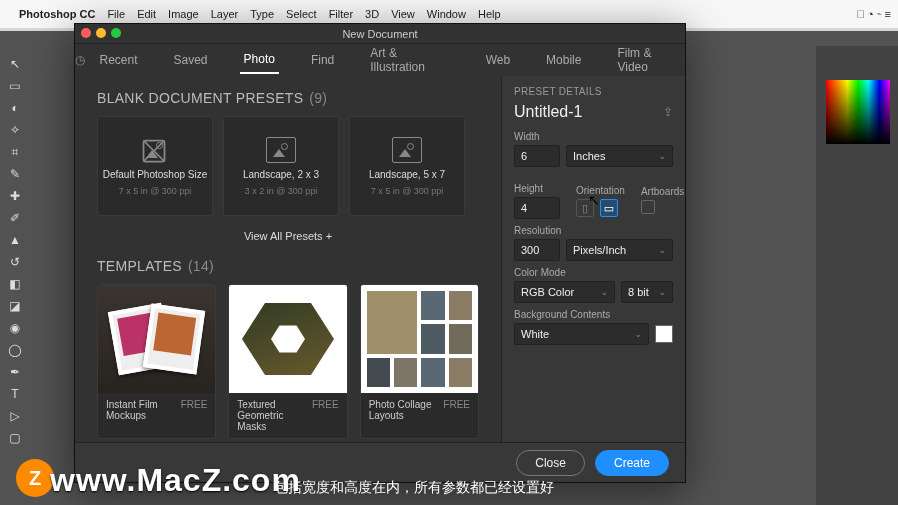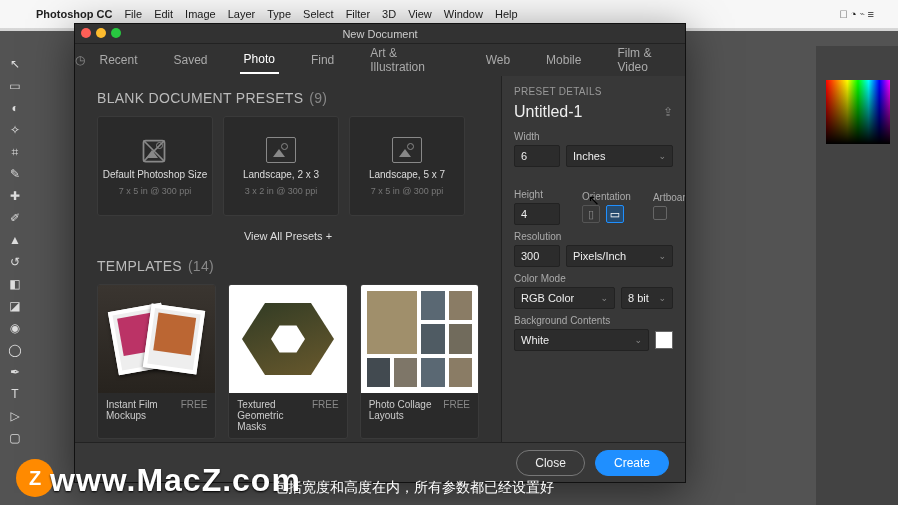--- a/index.html
+++ b/index.html
@@ -1,19 +1,19 @@
 <!DOCTYPE html>
 <html><head>
 <meta charset="utf-8">
 <style>
 * { margin: 0; padding: 0; box-sizing: border-box; font-family: -apple-system, "Segoe UI", Helvetica, Arial, sans-serif; }
 body { width: 898px; height: 505px; background: #323232; color: #ccc; font-size: 11px; overflow: hidden; position: relative; }
 
 
-.menubar { height: 28px; background: #f7f7f7; color: #222; display: flex; align-items: center; padding: 0 24px; gap: 12px; font-size: 11px; }
+.menubar { height: 28px; background: #f7f7f7; color: #222; display: flex; align-items: center; padding: 0 7px; gap: 12px; font-size: 11px; }
 .menubar .bold { font-weight: 600; }
 .menubar .right { margin-left: auto; display: flex; gap: 8px; align-items: center; }
 
 
 .app-titlebar { height: 13px; background: linear-gradient(#d8d8d8,#c8c8c8); text-align: center; font-size: 10px; color: #666; line-height: 13px; }
 
 .app-bg { position: absolute; top: 31px; left: 0; right: 0; bottom: 0; background: #535353; }
 .tools-left { position: absolute; left: 0; top: 50px; width: 30px; bottom: 0; background: #535353; display: flex; flex-direction: column; gap: 6px; padding-top: 6px; align-items: center; }
 .tools-left .t { width: 16px; height: 16px; color: #ddd; font-size: 12px; text-align: center; line-height: 16px; }
 .right-panels { position: absolute; right: 0; top: 46px; width: 82px; bottom: 0; background: #434343; }
@@ -262,21 +262,21 @@
         <span class="dl">⇪</span>
       </div>
       <div class="field-label">Width</div>
       <div class="row">
         <div class="inp num">6</div>
         <div class="inp sel">
             <span>Inches</span>
             <span class="chev">⌄</span>
           </div>
       </div>
-      <div class="row" style="margin-top:16px;gap:22px">
+      <div class="row" style="margin-top:10px;gap:16px">
         <div>
           <div class="field-label">Height</div>
           <div class="inp num">4</div>
         </div>
         <div>
           <div class="field-label">Orientation</div>
           <div class="row">
             <span class="orient">▯</span>
             <span class="orient active">▭</span>
           </div>

